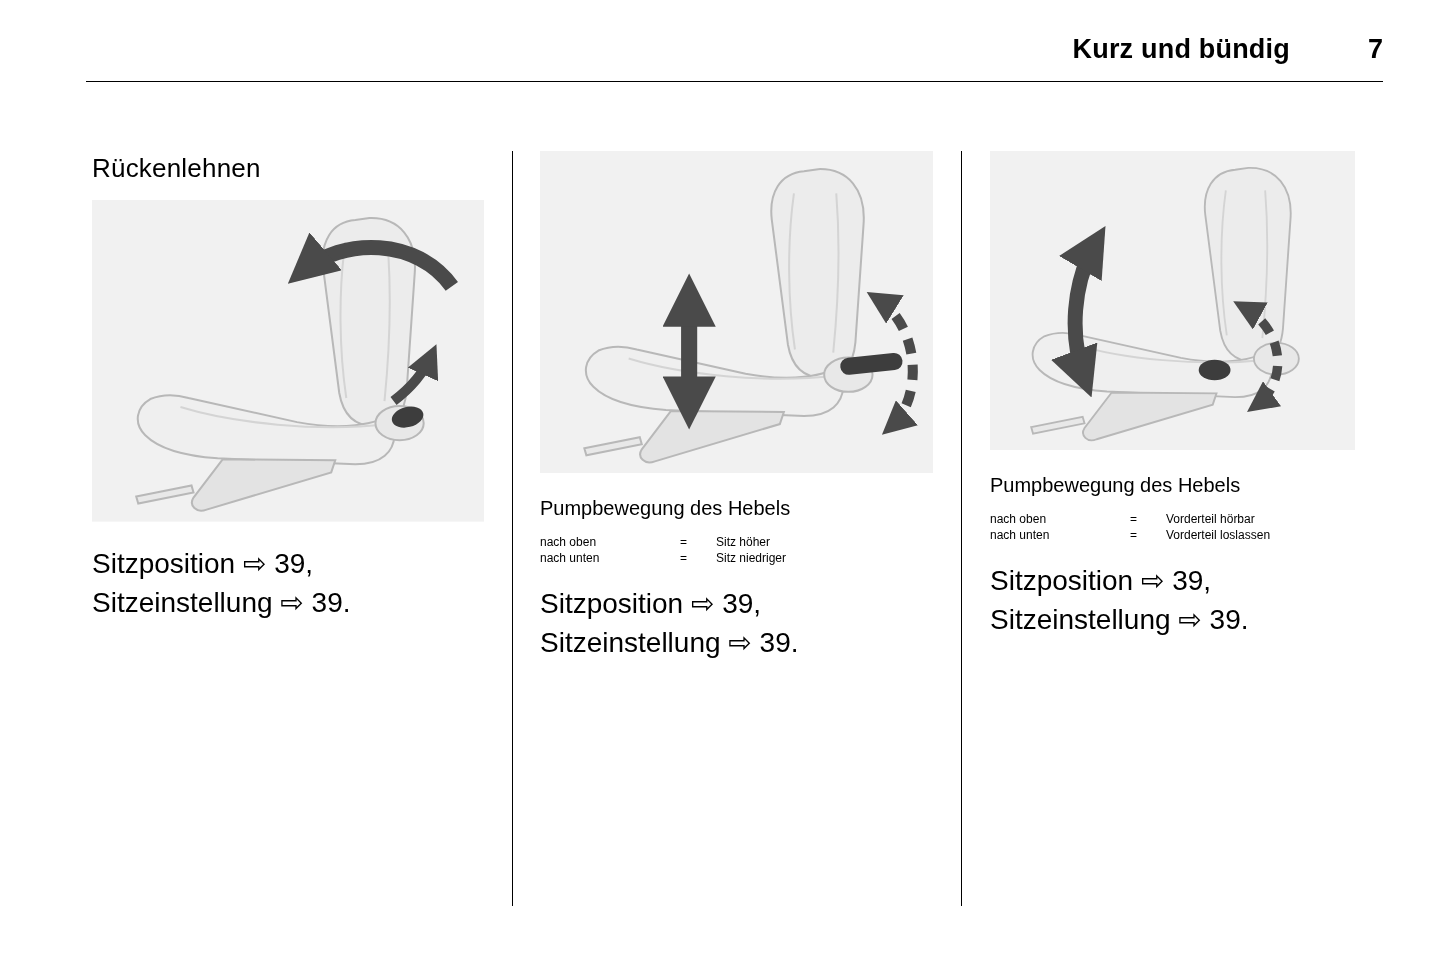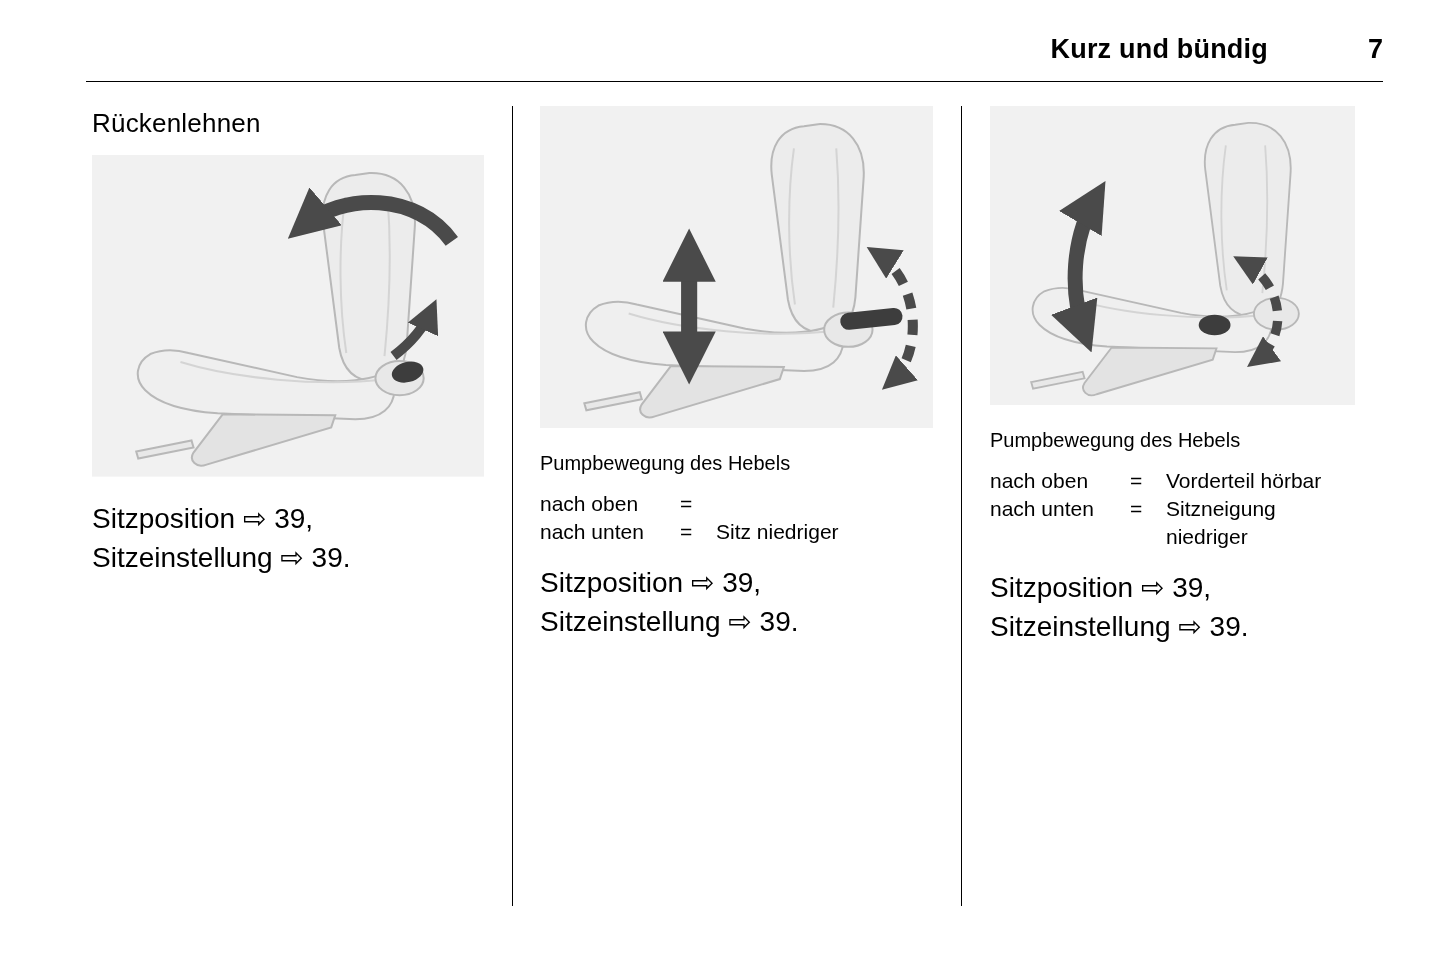--- a/index.html
+++ b/index.html
@@ -8,56 +8,56 @@
     width:1445px; height:965px;
     font-family:"Liberation Sans", "DejaVu Sans", sans-serif;
     color:#000;
     overflow:hidden;
   }
   .page { width:1445px; height:965px; position:relative; }
 
   
   .header {
     display:flex; justify-content:flex-end; align-items:baseline;
-    gap:100px;
+    gap:78px;
     padding:34px 62px 0 120px;
   }
   .header .title { font-size:27px; font-weight:700; letter-spacing:0.2px; }
   .header .pageno { font-size:27px; font-weight:700; }
   .rule {
     border:none; border-top:1.5px solid #000;
     margin:16px 62px 0 86px;
   }
 
   
   .columns {
     display:flex;
     margin:24px 62px 0 92px;
     min-height:800px;
   }
-  .col { padding-right:28px; }
+  .col { padding-right:28px;margin-top:45px; }
   .col-1 { width:421px; border-right:1.5px solid #000; }
   .col-2 { width:449px; border-right:1.5px solid #000; padding-left:27px; }
   .col-3 { width:421px; padding-left:28px; }
 
   .col h2 {
     font-size:26px; font-weight:400; letter-spacing:0.2px;
     margin:2px 0 16px 0;
   }
 
   figure { margin:0 0 22px 0; }
   figure svg { display:block; width:100%; height:auto; }
 
   .body-text { font-size:20px; line-height:1.33; margin-top:2px; }
   .intro { font-size:20px; line-height:1.33; margin-top:2px; }
 
   .def-rows { margin-top:13px; }
   .def-row {
     display:grid; grid-template-columns:140px 36px 1fr;
-    font-size:21px; line-height:1.33;
+    font-size:12px; line-height:1.33;
   }
   .reference { font-size:28px; line-height:1.4; margin-top:17px; max-width:360px; }
   .col-1 .reference { margin-top:14px; }
 </style>
 </head>
 <body>
 
 <svg width="0" height="0" style="position:absolute" aria-hidden="true">
   <defs>
     <marker id="ah" viewBox="0 0 10 10" refX="6.5" refY="5" markerWidth="3.3" markerHeight="3.3" orient="auto-start-reverse" markerUnits="strokeWidth">
@@ -112,20 +112,21 @@
           <path d="M148 140 L148 258" fill="none" stroke="#4a4a4a" stroke-width="16" marker-start="url(#ah)" marker-end="url(#ah)"></path>
           <rect x="298" y="206" width="62" height="17" rx="8.5" fill="#3d3d3d" transform="rotate(-6 298 214)"></rect>
           <path d="M334 146 C376 172 382 244 348 274" fill="none" stroke="#4a4a4a" stroke-width="10" stroke-dasharray="15 11" marker-start="url(#ah)" marker-end="url(#ah)"></path>
         </svg>
       </figure>
       <p class="intro">Pumpbewegung des Hebels</p>
       <div class="def-rows">
         <div class="def-row">
           <span>nach oben</span>
           <span>=</span>
+          <span>Sitz höher</span>
         </div>
         <div class="def-row">
           <span>nach unten</span>
           <span>=</span>
           <span>Sitz niedriger</span>
         </div>
       </div>
       <p class="reference">Sitzposition ⇨ 39, Sitzeinstellung ⇨ 39.</p>
     </section>
 
@@ -141,20 +142,20 @@
       <p class="intro">Pumpbewegung des Hebels</p>
       <div class="def-rows">
         <div class="def-row">
           <span>nach oben</span>
           <span>=</span>
           <span>Vorderteil hörbar</span>
         </div>
         <div class="def-row">
           <span>nach unten</span>
           <span>=</span>
-          <span>Sitzneigung niedriger</span>
+          <span>Vorderteil loslassen</span>
         </div>
       </div>
       <p class="reference">Sitzposition ⇨ 39, Sitzeinstellung ⇨ 39.</p>
     </section>
 
   </div>
 </div>
 
 </body></html>

